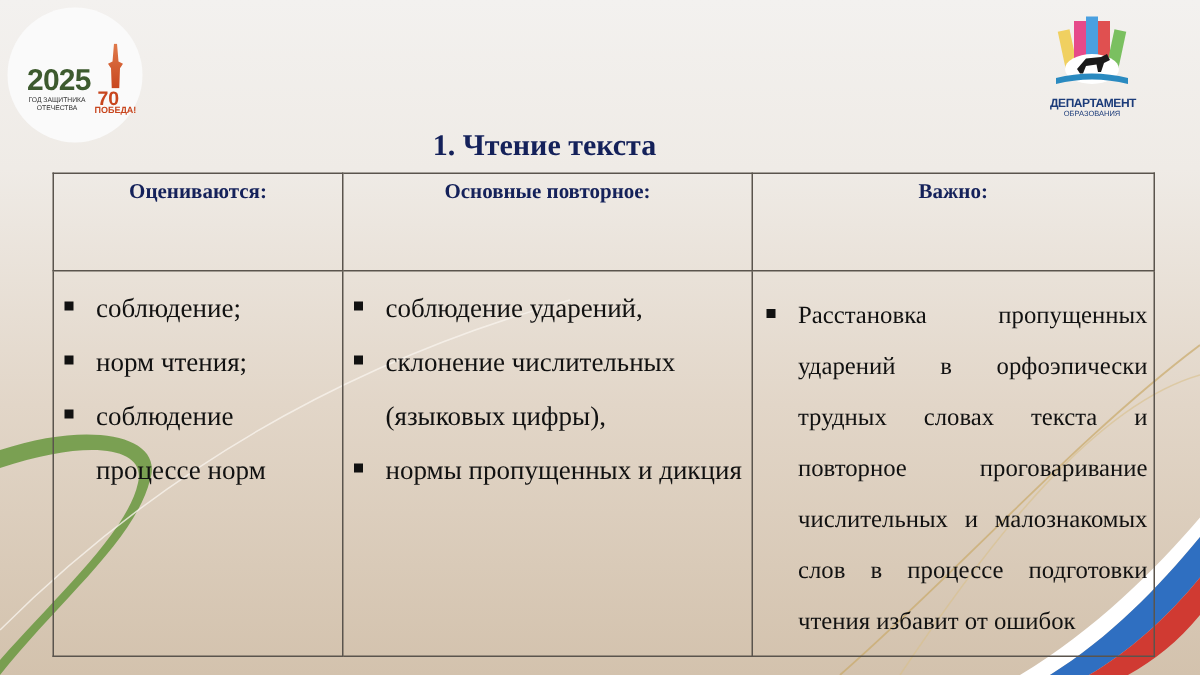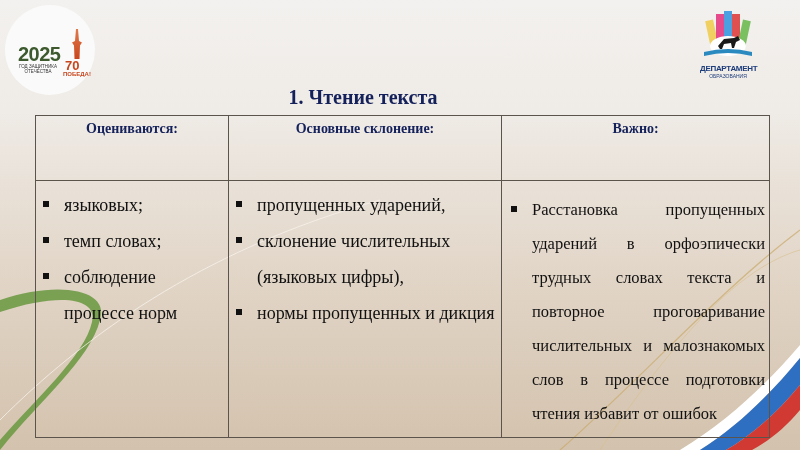--- a/index.html
+++ b/index.html
@@ -63,34 +63,34 @@
   <span class="dep">ДЕПАРТАМЕНТ</span>
   <span class="obr">ОБРАЗОВАНИЯ</span>
 </div>
 
 <div class="title">1. Чтение текста</div>
 
 <table>
   <tbody>
       <tr>
     <th style="width:190px">Оцениваются:</th>
-    <th style="width:270px">Основные склонение:</th>
+    <th style="width:270px">Основные повторное:</th>
     <th>Важно:</th>
   </tr>
   <tr>
     <td>
       <ul>
-        <li>языковых;</li>
-        <li>темп словах;</li>
+        <li>соблюдение;</li>
+        <li>норм чтения;</li>
         <li>соблюдение процессе норм</li>
       </ul>
     </td>
     <td>
       <ul>
-        <li>пропущенных ударений,</li>
+        <li>соблюдение ударений,</li>
         <li>склонение числительных (языковых цифры),</li>
         <li>нормы пропущенных и дикция</li>
       </ul>
     </td>
     <td class="c3">
       <ul>
         <li>Расстановка пропущенных ударений в орфоэпически трудных словах текста и повторное проговаривание числительных и малознакомых слов в процессе подготовки чтения избавит от ошибок</li>
       </ul>
     </td>
   </tr>

